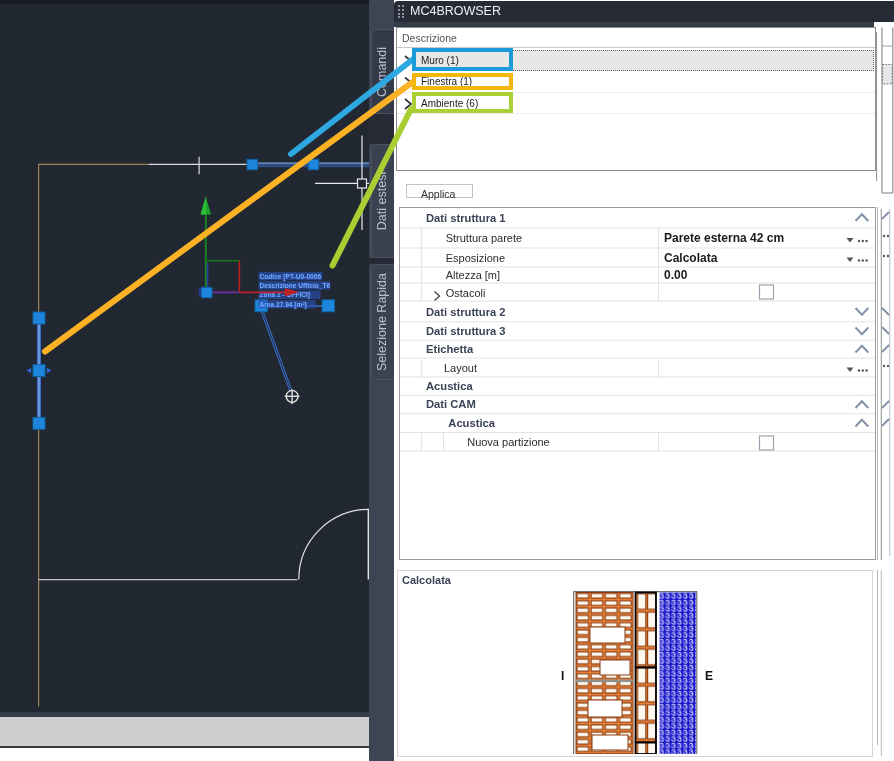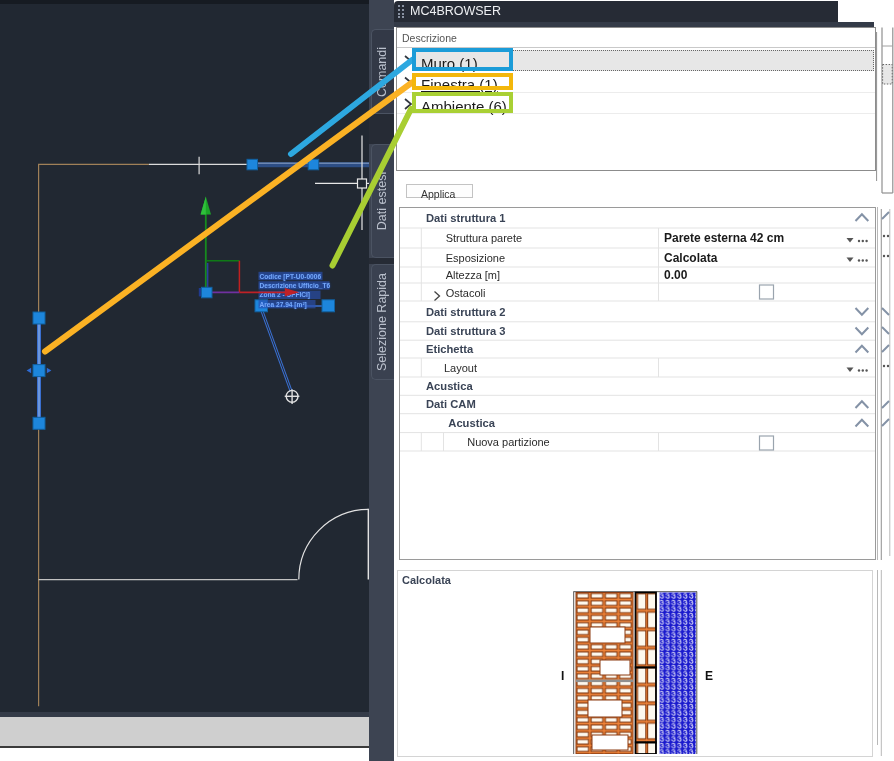--- a/index.html
+++ b/index.html
@@ -105,21 +105,21 @@
   <div class="abs tab" style="left:371px;top:264px;width:23px;height:116px;">
       <span>Selezione Rapida</span>
     </div>
   <style>
     .tab { background:#3a4150; border:1px solid #4b5362; border-right:none;
            border-radius:5px 0 0 5px; }
     .tab span { position:absolute; left:3px; top:50%; transform:translateY(-50%) rotate(180deg);
            writing-mode:vertical-rl; color:#bac0cc; font-size:12.5px; white-space:nowrap; }
   </style>
 
-  <div class="abs" style="left:394px;top:1px;width:444px;height:21px;background:#262b35;border-radius:4px 0 0 0;">
+  <div class="abs" style="left:394px;top:1px;width:500px;height:21px;background:#262b35;border-radius:4px 0 0 0;">
     <svg class="abs" style="left:4px;top:4px;" width="8" height="13">
       <g fill="#8a93a3">
         <rect x="0" y="0" width="2" height="2"></rect>
           <rect x="4" y="0" width="2" height="2"></rect>
         <rect x="0" y="4" width="2" height="2"></rect>
           <rect x="4" y="4" width="2" height="2"></rect>
         <rect x="0" y="8" width="2" height="2"></rect>
           <rect x="4" y="8" width="2" height="2"></rect>
         <rect x="0" y="11" width="2" height="2"></rect>
           <rect x="4" y="11" width="2" height="2"></rect>
@@ -141,21 +141,21 @@
       <g fill="none" stroke="#32373f" stroke-width="1.7">
         <path d="M2 1 L8 6 L2 11"></path>
         <path d="M2 22.5 L8 27.5 L2 32.5"></path>
         <path d="M2 44 L8 49 L2 54"></path>
       </g>
     </svg>
     <span class="trow" style="top:27px;">Muro (1)</span>
     <span class="trow" style="top:48.5px;text-decoration:underline;">Finestra (1)</span>
     <span class="trow" style="top:70px;">Ambiente (6)</span>
   </div>
-  <style>.trow { position:absolute; left:24px; font-size:15px; color:#1a1a1a; }</style>
+  <style>.trow { position:absolute; left:24px; font-size:10px; color:#1a1a1a; }</style>
 
   <div class="abs" style="left:406px;top:184px;width:67px;height:14px;background:#fdfdfd;border:1px solid #c3c3c3;">
     <span style="position:absolute;left:14px;top:3px;font-size:10.5px;color:#333;">Applica</span>
   </div>
 
   <svg class="abs" style="left:398.5px;top:207px;" width="477" height="353" viewBox="0 0 477 353">
     <rect x="0.5" y="0.5" width="476" height="352" fill="#fff" stroke="#9a9a9a"></rect>
 
     <g stroke="#e3e3e3" stroke-width="1">
       <line x1="1" y1="21" x2="476" y2="21"></line>

